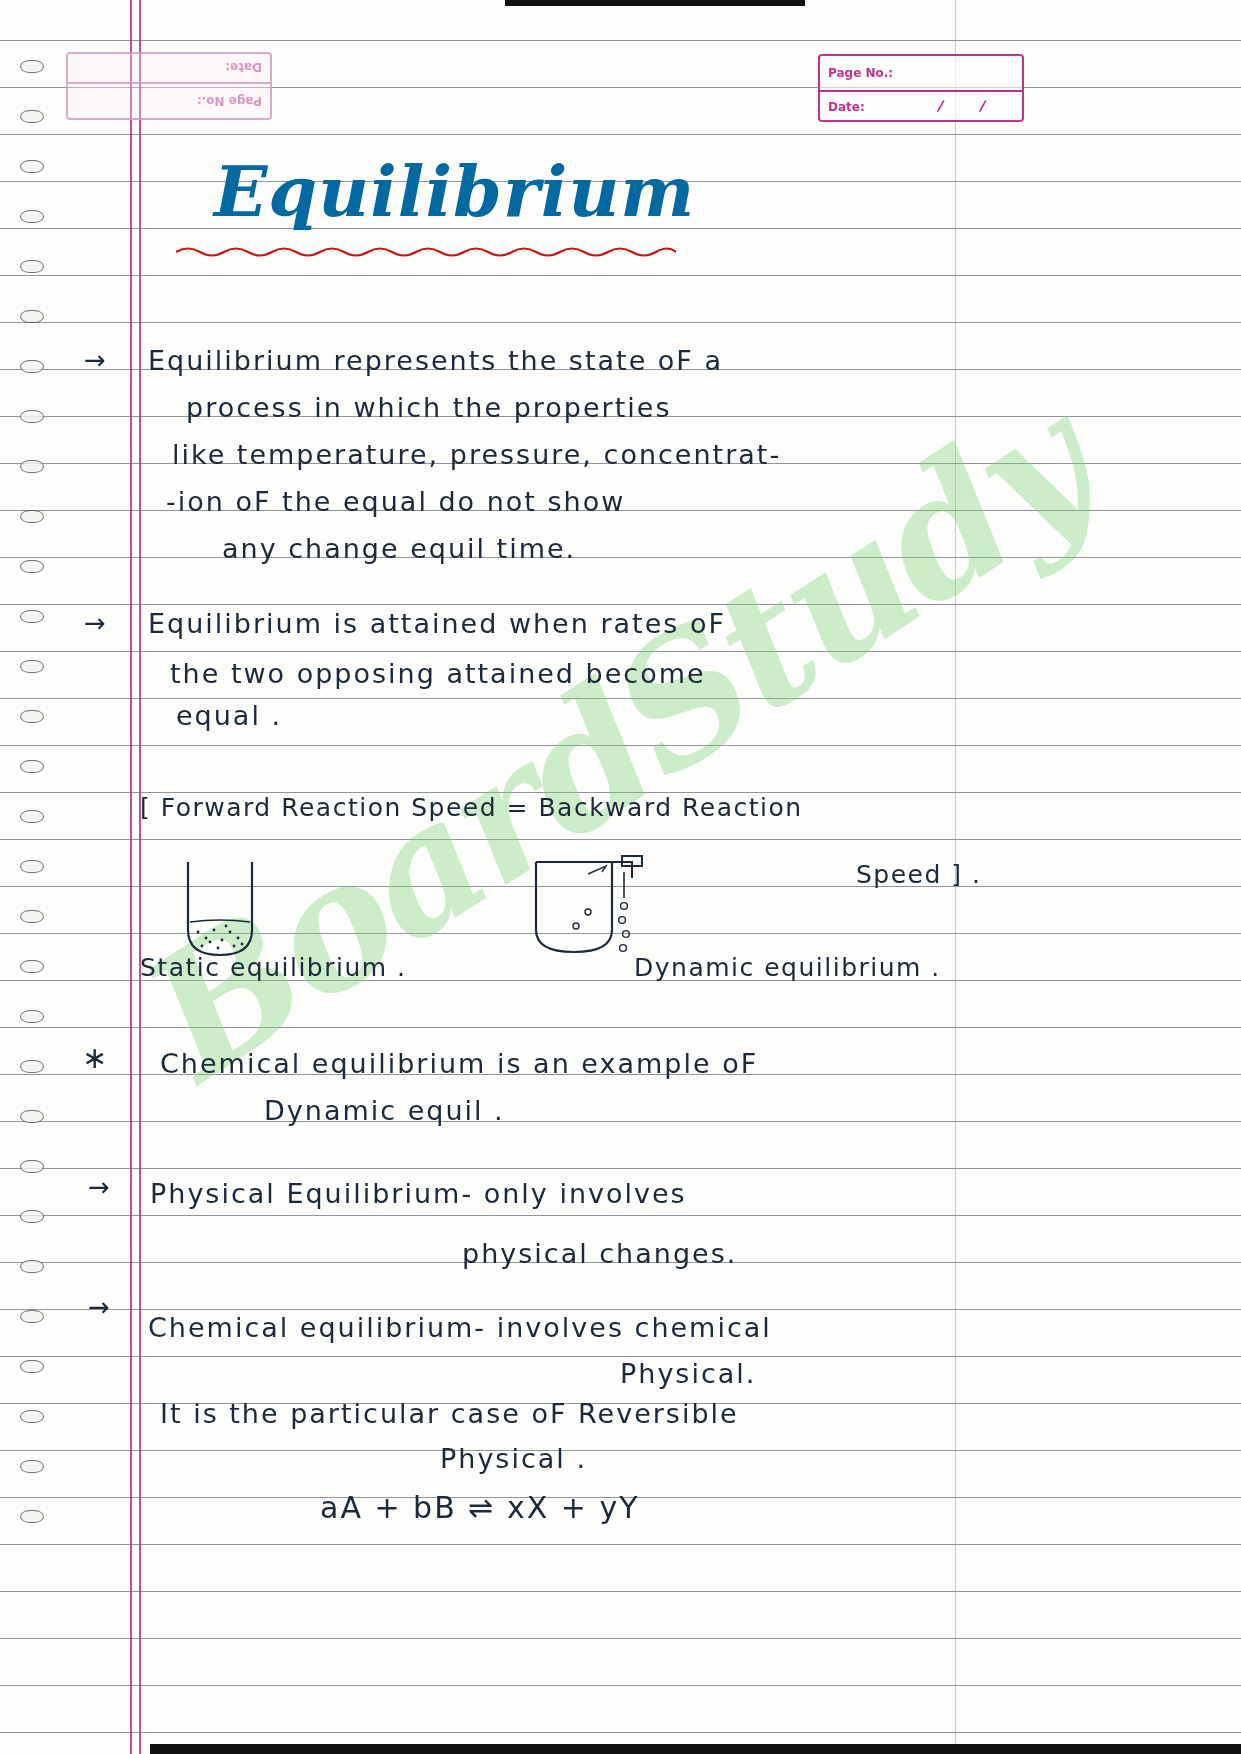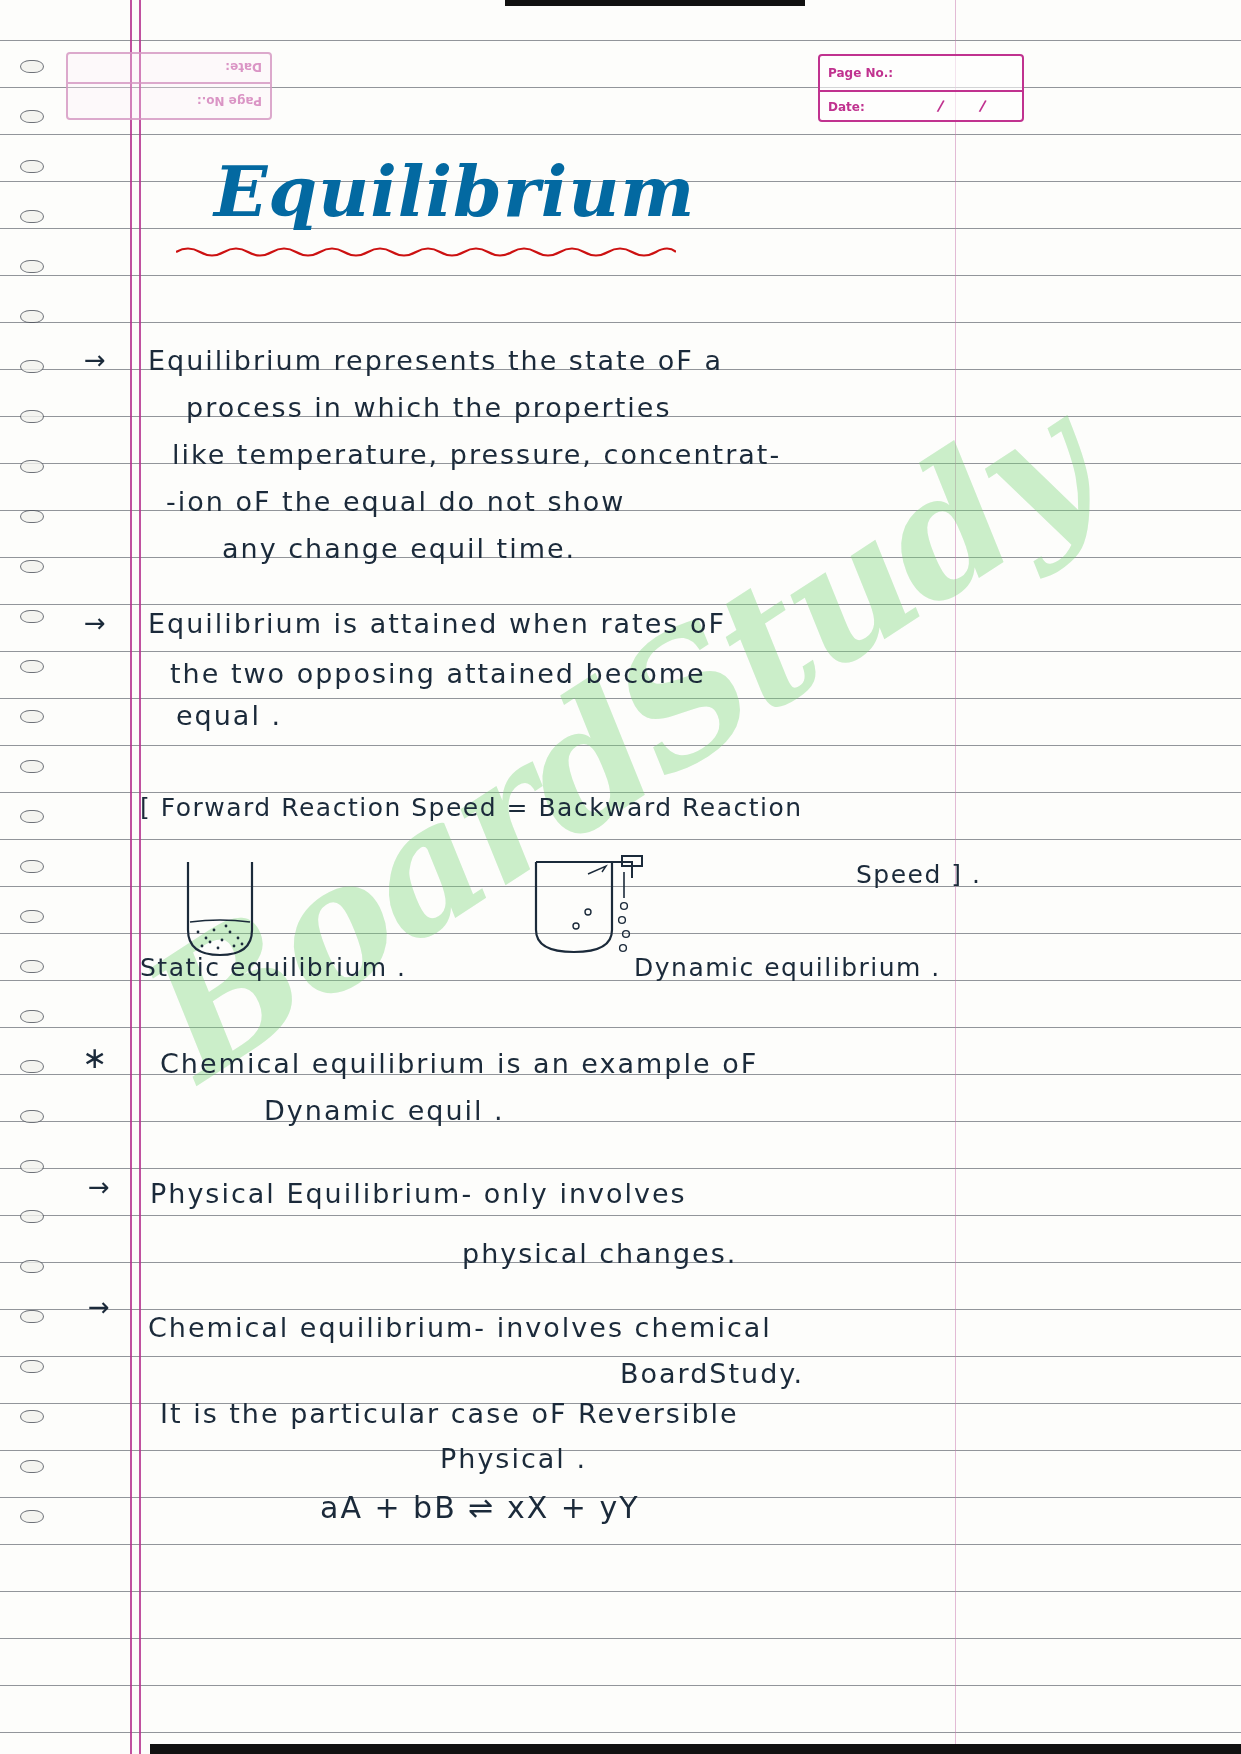--- a/index.html
+++ b/index.html
@@ -340,18 +340,18 @@
   <div class="star" style="left:82px; top:1040px;">∗</div>
   <div class="hw body-line" style="left:160px; top:1048px;">Chemical  equilibrium  is  an  example  oF</div>
   <div class="hw body-line" style="left:264px; top:1095px;">Dynamic  equil .</div>
 
   <div class="arrow" style="left:88px; top:1172px;">→</div>
   <div class="hw body-line" style="left:150px; top:1178px;">Physical Equilibrium-  only  involves</div>
   <div class="hw body-line" style="left:462px; top:1238px;">physical changes.</div>
 
   <div class="arrow" style="left:88px; top:1292px;">→</div>
   <div class="hw body-line" style="left:148px; top:1312px;">Chemical equilibrium- involves chemical</div>
-  <div class="hw body-line" style="left:620px; top:1358px;">BoardStudy.</div>
+  <div class="hw body-line" style="left:620px; top:1358px;">Physical.</div>
   <div class="hw body-line" style="left:160px; top:1398px;">It  is the particular case oF Reversible</div>
   <div class="hw body-line" style="left:440px; top:1443px;">Physical .</div>
   <div class="hw body-line" style="left:320px; top:1490px; font-size:30px;">aA +  bB  ⇌  xX + yY</div>
 
 </div>
 
 </body></html>

